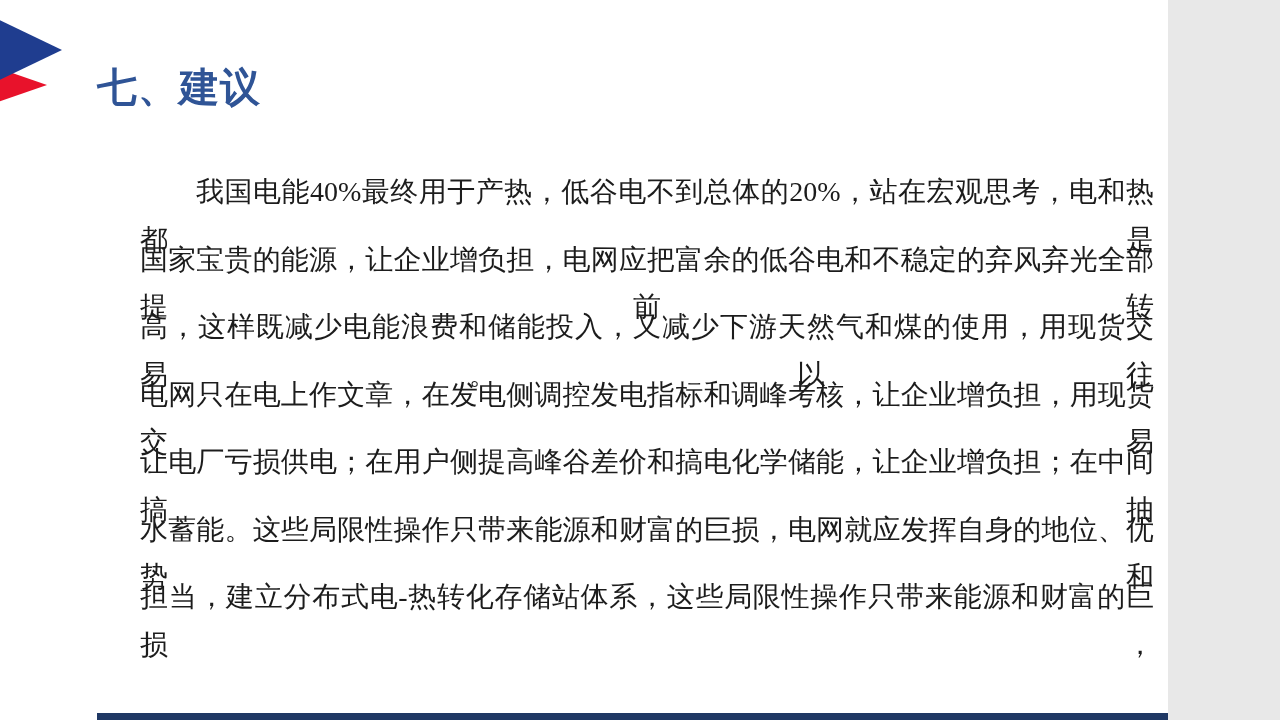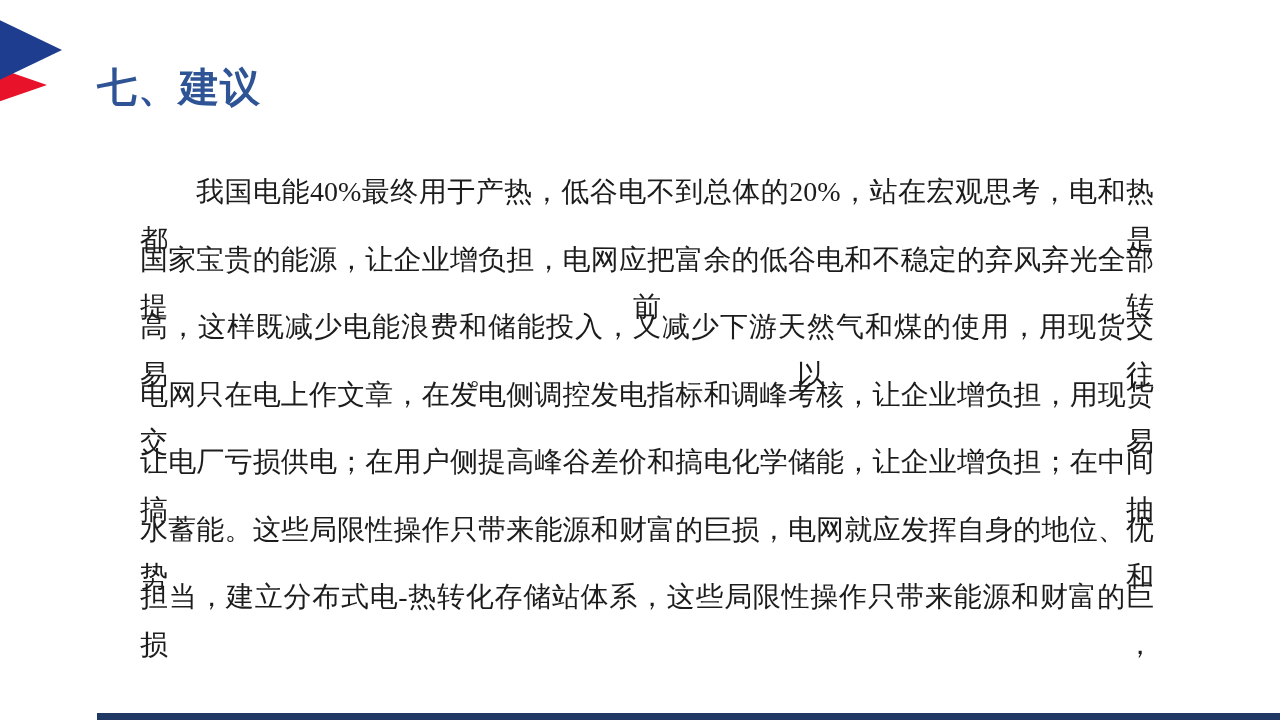--- a/index.html
+++ b/index.html
@@ -1,18 +1,18 @@
 <!DOCTYPE html>
 <html><head>
 <meta charset="utf-8">
 <style>
   html,body{margin:0;padding:0;background:#e8e8e8;}
   .slide{
     position:relative;
-    width:1280px;height:720px;
+    width:1168px;height:720px;
     background:#ffffff;
     overflow:hidden;
     font-family:"Liberation Serif","DejaVu Serif",serif;
   }
   
   .tri{position:absolute;}
   .tri-blue{
     left:-36px;top:3px;width:98px;height:94px;
     background:var(--tri-blue,#1F3D8F);
     clip-path:polygon(0 0,100% 50%,0 100%);

